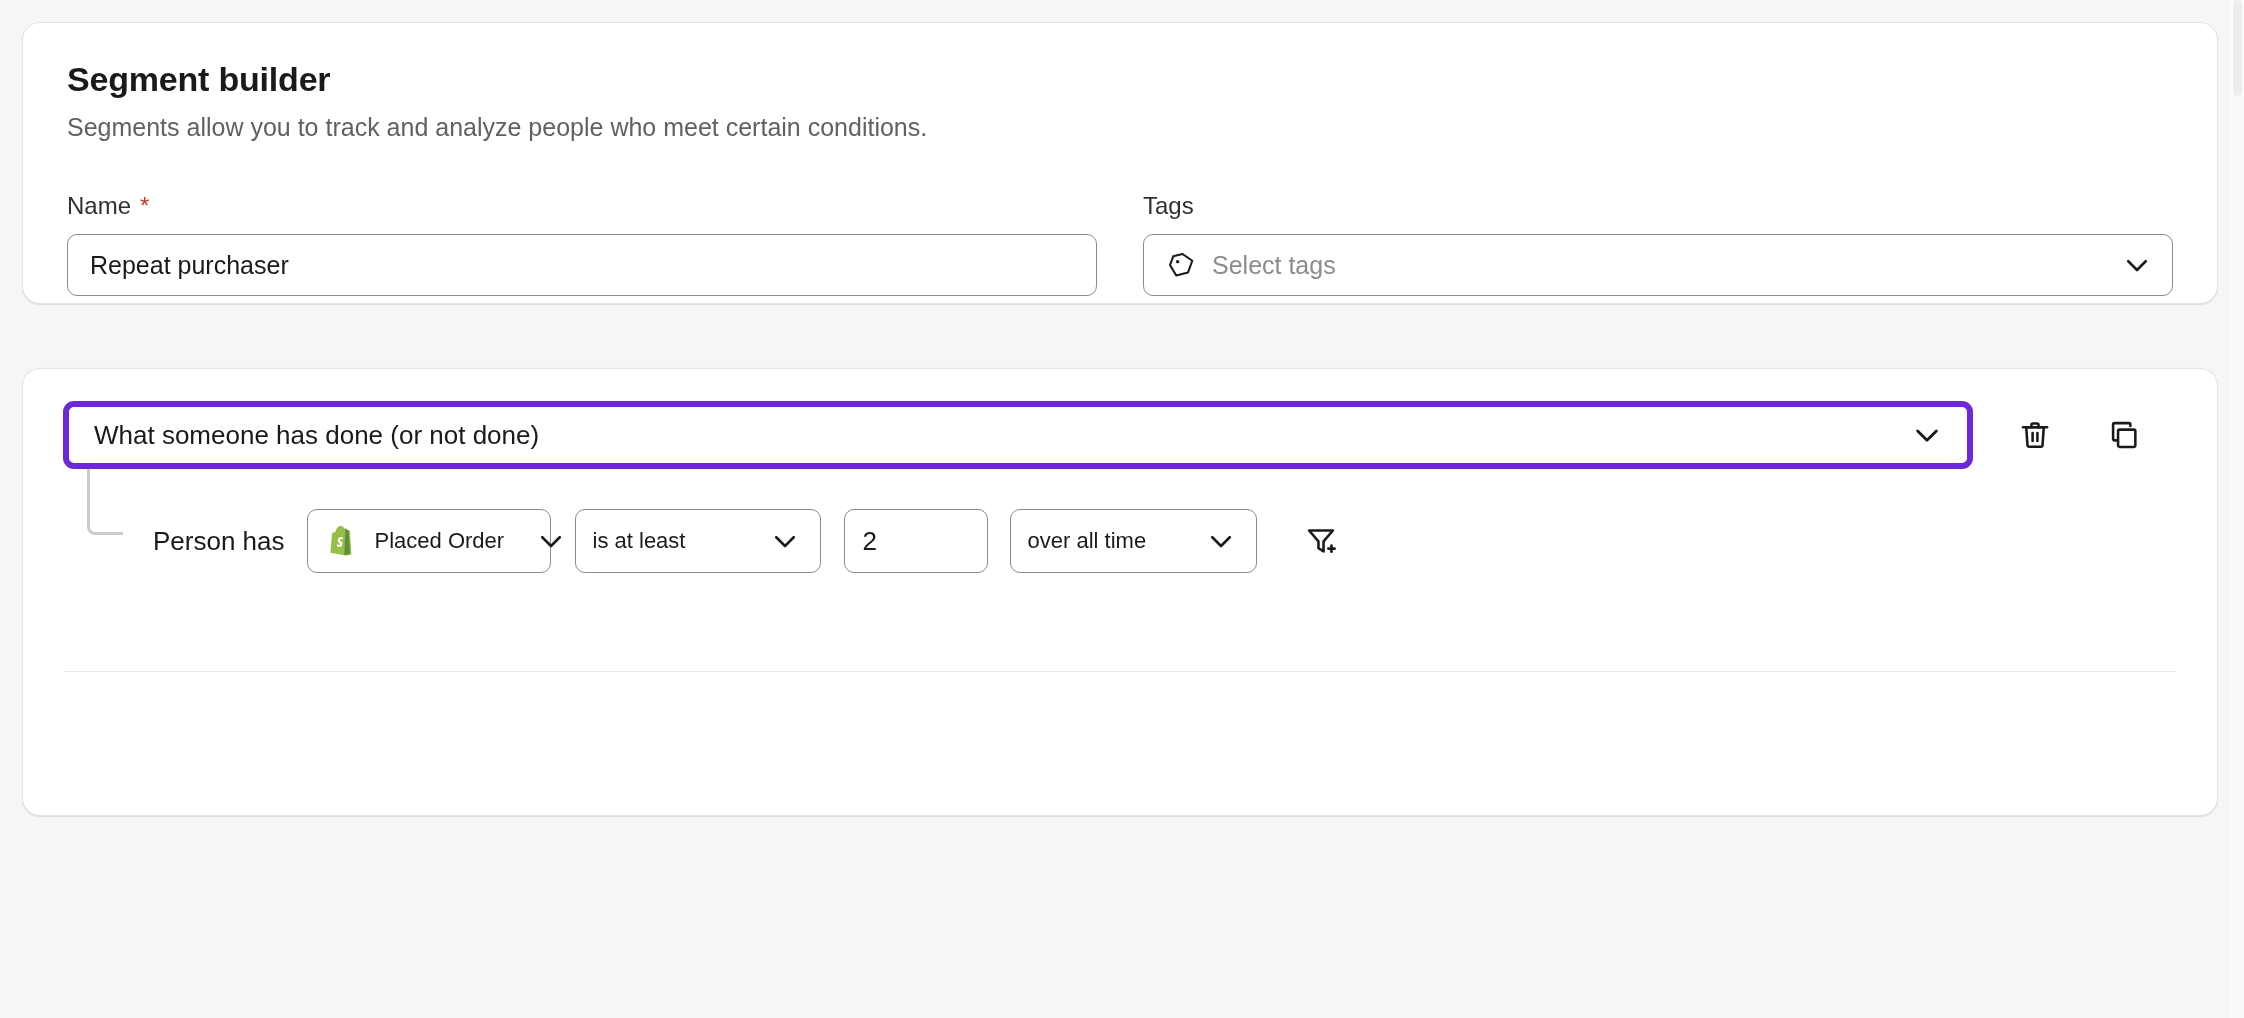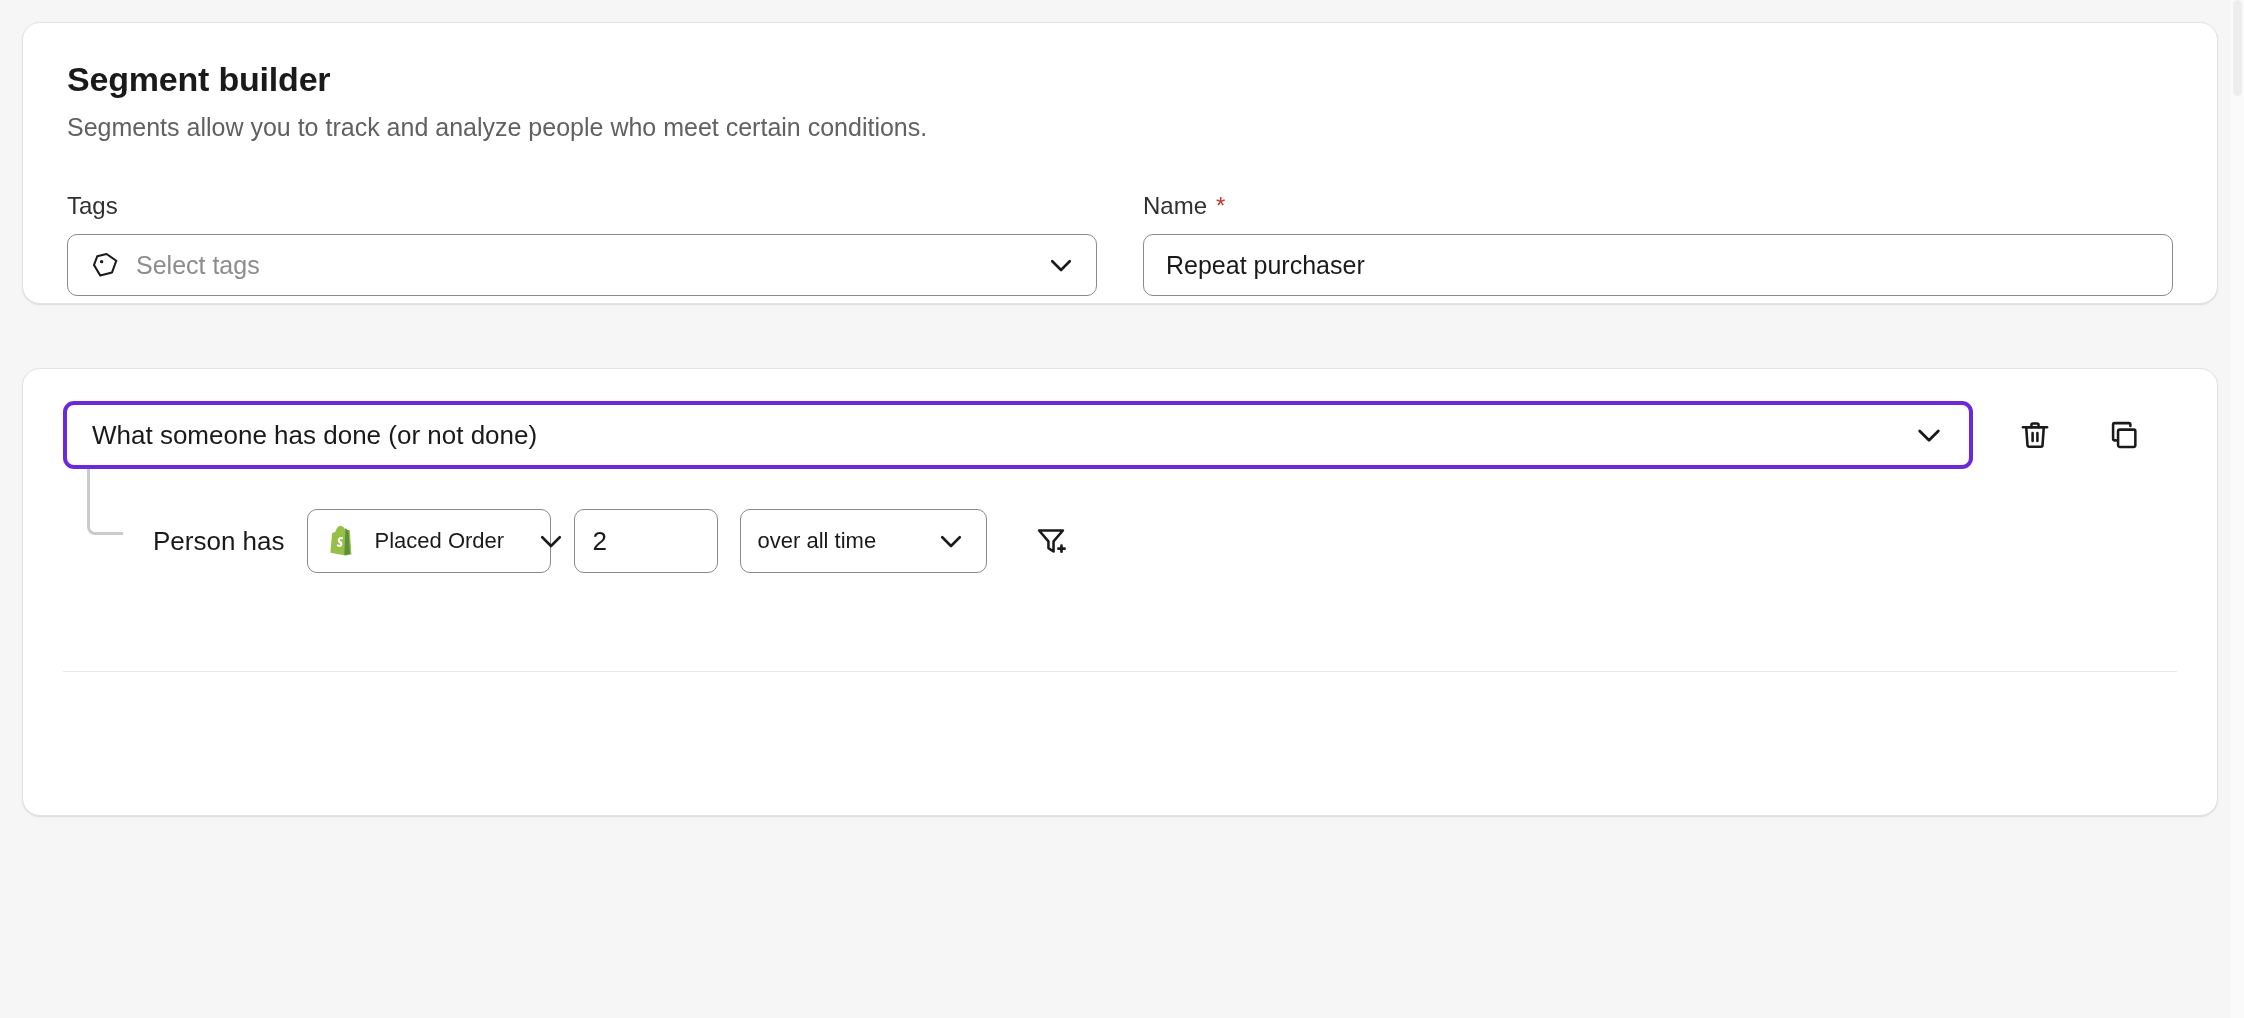--- a/index.html
+++ b/index.html
@@ -130,21 +130,21 @@
 
   .cond-top-row {
     display: flex;
     align-items: center;
     gap: 0;
   }
 
   .big-select {
     width: 1910px;
     height: 68px;
-    border: 4px solid #6d28d9;
+    border: 6px solid #6d28d9;
     border-radius: 11px;
     background: #fff;
     display: flex;
     align-items: center;
     padding: 0 24px 0 25px;
     cursor: pointer;
   }
   .big-select .sel-text {
     flex: 1;
     font-size: 26px;
@@ -309,46 +309,46 @@
 
 <div class="page">
 
   <section class="card meta-card">
 
     <h1 class="page-title">Segment builder</h1>
     <p class="page-subtitle">Segments allow you to track and analyze people who meet certain conditions.</p>
 
     <div class="field-row">
 
+      <div class="field name-field">
+        <div class="field-label">
+          <span>Name</span>
+          <span class="required-star">*</span>
+        </div>
+        <input class="text-input" type="text" value="Repeat purchaser" placeholder="Name your segment" style="">
+      </div>
+
       <div class="field tags-field">
         <div class="field-label">
           <span>Tags</span>
         </div>
         <div class="combo">
           <span class="icon">
             <svg width="30" height="30" viewBox="0 0 24 24" fill="none" stroke="#1a1a1a" stroke-width="1.7" stroke-linecap="round" stroke-linejoin="round">
               <path d="M13.2 3.2 21 8.6l-3.4 9.4-9.4 2.4L3.2 12 5.8 5z"></path>
               <circle cx="9.3" cy="9.3" r="1.35" fill="#1a1a1a" stroke="none"></circle>
             </svg>
           </span>
           <span class="combo-text">Select tags</span>
           <span class="icon">
             <svg width="30" height="30" viewBox="0 0 24 24" fill="none" stroke="#1a1a1a" stroke-width="2.1" stroke-linecap="round" stroke-linejoin="round">
               <path d="M5 9l7 7 7-7"></path>
             </svg>
           </span>
         </div>
-      </div>
-
-      <div class="field name-field">
-        <div class="field-label">
-          <span>Name</span>
-          <span class="required-star">*</span>
-        </div>
-        <input class="text-input" type="text" value="Repeat purchaser" placeholder="Name your segment" style="">
       </div>
 
     </div>
   </section>
 
   <section class="card cond-card">
 
     <div class="cond-top-row">
 
       <div class="big-select">
@@ -399,20 +399,28 @@
             </svg>
           </span>
           <span class="sel-label">Placed Order</span>
           <span class="icon chev">
             <svg width="30" height="30" viewBox="0 0 24 24" fill="none" stroke="#1a1a1a" stroke-width="2.1" stroke-linecap="round" stroke-linejoin="round">
               <path d="M5 9l7 7 7-7"></path>
             </svg>
           </span>
         </div>
 
+        <div class="sel operator">
+          <span class="sel-label">is at least</span>
+          <span class="icon chev">
+            <svg width="30" height="30" viewBox="0 0 24 24" fill="none" stroke="#1a1a1a" stroke-width="2.1" stroke-linecap="round" stroke-linejoin="round">
+              <path d="M5 9l7 7 7-7"></path>
+            </svg>
+          </span>
+        </div>
 
         <input class="num-input" type="text" value="2" style="">
 
         <div class="sel timeframe">
           <span class="sel-label">over all time</span>
           <span class="icon chev">
             <svg width="30" height="30" viewBox="0 0 24 24" fill="none" stroke="#1a1a1a" stroke-width="2.1" stroke-linecap="round" stroke-linejoin="round">
               <path d="M5 9l7 7 7-7"></path>
             </svg>
           </span>

